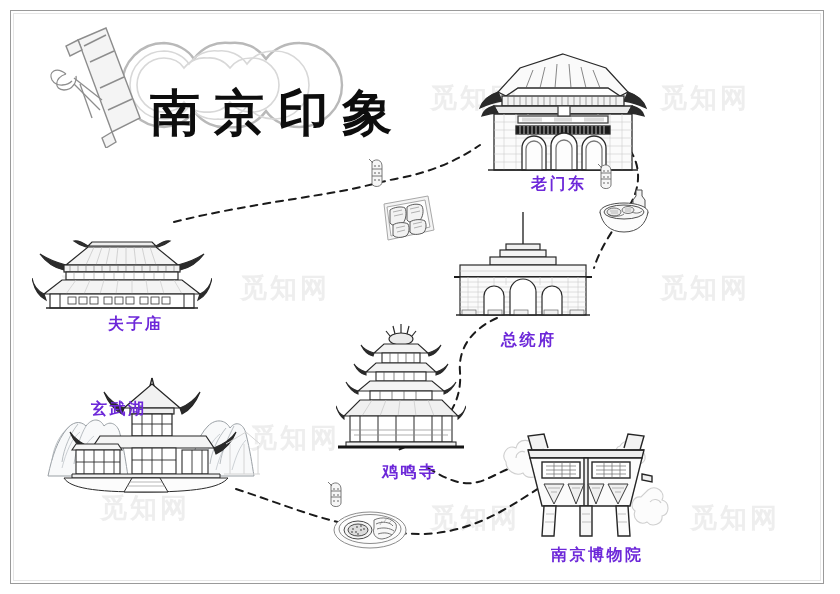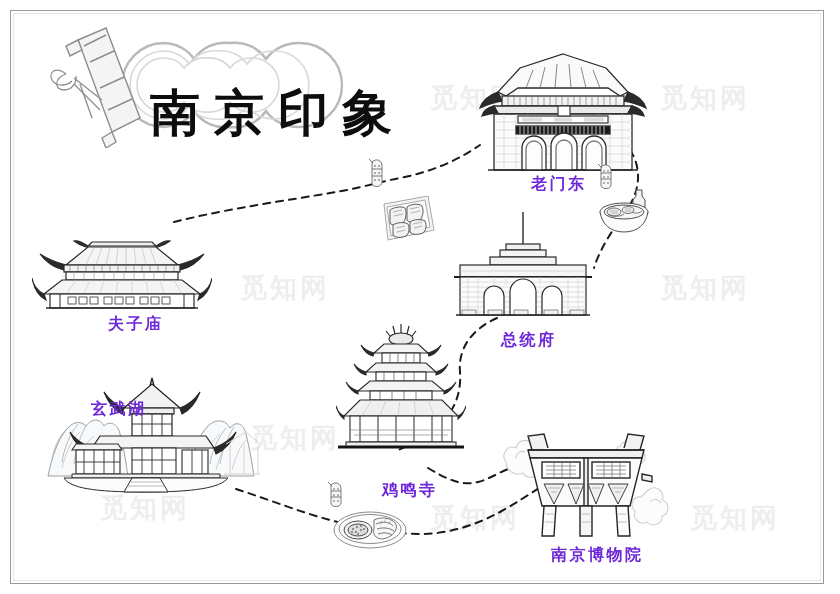--- a/index.html
+++ b/index.html
@@ -271,21 +271,21 @@
           <path d="M24,94 v26 M42,94 v26 M60,94 v26 M78,94 v26 M96,94 v26 M106,94 v26"></path>
         </g>
         <g stroke="#8b8b8b" stroke-width="0.7">
           <path d="M14,108 h102 M18,113 h94"></path>
         </g>
 
         <rect x="10" y="120" width="110" height="5" fill="#efefef"></rect>
         <path d="M2,125 L128,125" stroke="#141414" stroke-width="3"></path>
       </g>
     </svg>
-    <div class="label" style="left:382px;top:480px;">鸡鸣寺</div>
+    <div class="label" style="left:382px;top:462px;">鸡鸣寺</div>
 
     <svg class="art-svg" style="left:40px;top:370px;" width="220" height="128" viewBox="0 0 220 128">
 
       <g stroke="#9aa0a5" fill="#f8f9fa" stroke-width="1">
         <path d="M8,106 C12,86 18,70 26,60 C32,52 40,50 46,56 C52,48 60,48 64,56 C70,50 78,54 80,64 C84,78 86,94 88,106 Z"></path>
         <path d="M150,106 C152,84 158,66 168,56 C176,48 186,50 190,58 C196,50 204,54 206,64 C210,80 212,94 214,106 Z"></path>
         <g stroke="#b9bfc4" stroke-width="0.7" fill="none">
           <path d="M22,98 C26,82 32,68 40,62 M36,100 C40,84 46,72 54,66 M54,100 C58,86 64,74 72,68"></path>
           <path d="M162,98 C166,82 172,70 180,64 M176,100 C180,84 186,72 194,66 M192,100 C196,86 200,76 206,70"></path>
         </g>

